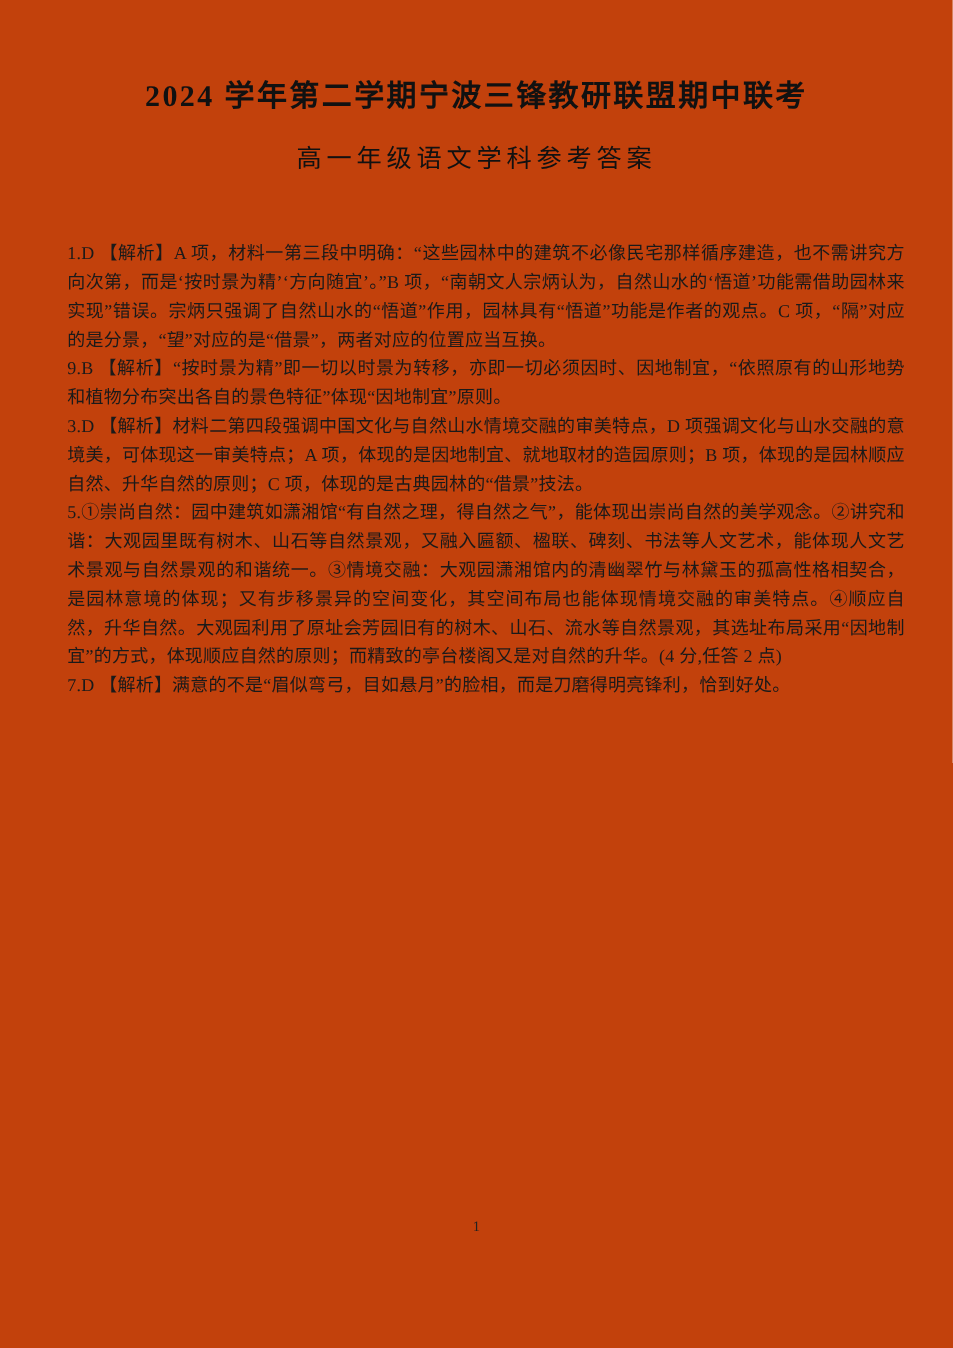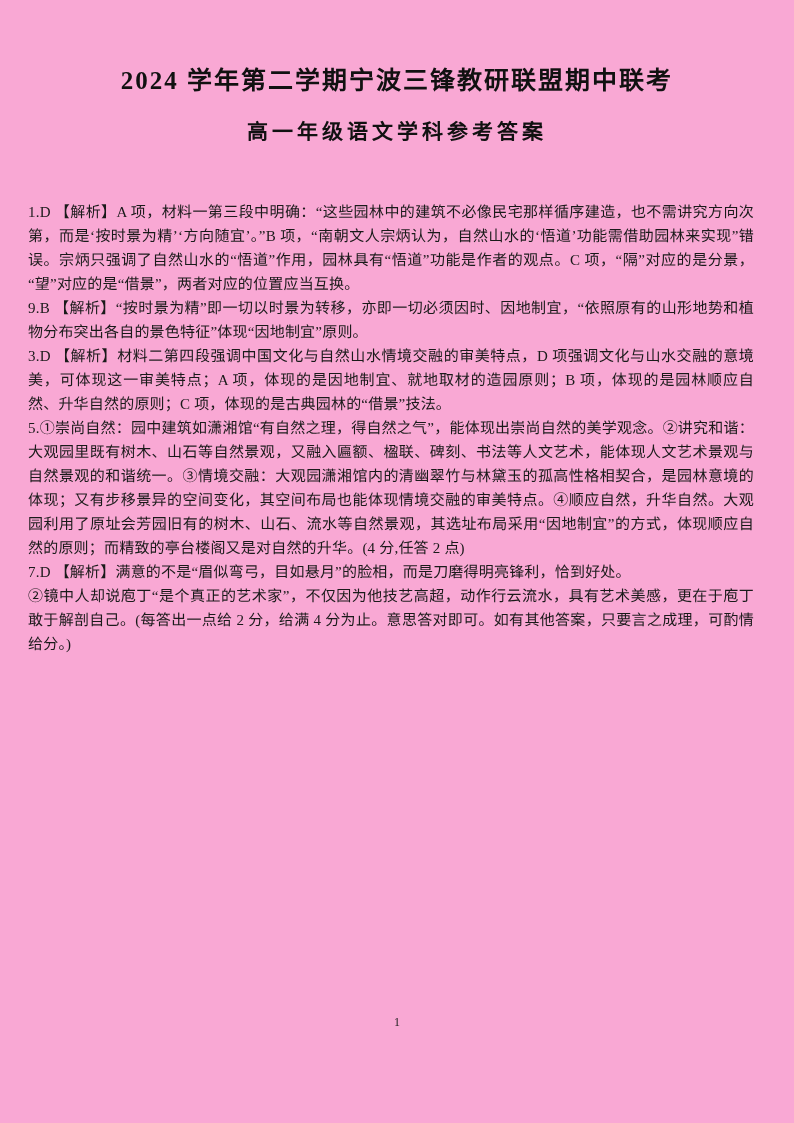--- a/index.html
+++ b/index.html
@@ -5,48 +5,48 @@
   html, body {
     margin: 0;
     padding: 0;
     background: #ffffff;
   }
   .page {
     position: relative;
     width: 794px;
     height: 1123px;
     margin: 0 auto;
-    background: #f9a8d4;
+    background: #c2410c;
     color: #1a1a1a;
     font-family: "Liberation Serif", "DejaVu Serif", serif;
     overflow: hidden;
     box-sizing: border-box;
   }
   .doc-header {
     padding-top: 64px;
     text-align: center;
   }
   .doc-title {
     margin: 0 0 20px 0;
     font-size: 25px;
     font-weight: 700;
     letter-spacing: 2px;
     line-height: 34px;
     color: #111111;
   }
   .doc-subtitle {
     margin: 0;
     font-size: 21px;
-    font-weight: 700;
+    font-weight: 400;
     letter-spacing: 4px;
     line-height: 28px;
     color: #111111;
   }
   .doc-body {
-    margin: 54px 40px 0 28px;
+    margin: 54px 40px 0 56px;
     font-size: 15px;
     line-height: 24px;
     letter-spacing: 0.2px;
     text-align: justify;
     text-justify: inter-ideograph;
   }
   .para {
     margin: 0;
     padding: 0;
   }
@@ -70,20 +70,19 @@
     <h1 class="doc-title">2024 学年第二学期宁波三锋教研联盟期中联考</h1>
     <h2 class="doc-subtitle">高一年级语文学科参考答案</h2>
   </header>
 
   <main class="doc-body">
     <p class="para">1.D 【解析】A 项，材料一第三段中明确：“这些园林中的建筑不必像民宅那样循序建造，也不需讲究方向次第，而是‘按时景为精’‘方向随宜’。”B 项，“南朝文人宗炳认为，自然山水的‘悟道’功能需借助园林来实现”错误。宗炳只强调了自然山水的“悟道”作用，园林具有“悟道”功能是作者的观点。C 项，“隔”对应的是分景，“望”对应的是“借景”，两者对应的位置应当互换。</p>
     <p class="para">9.B 【解析】“按时景为精”即一切以时景为转移，亦即一切必须因时、因地制宜，“依照原有的山形地势和植物分布突出各自的景色特征”体现“因地制宜”原则。</p>
     <p class="para">3.D 【解析】材料二第四段强调中国文化与自然山水情境交融的审美特点，D 项强调文化与山水交融的意境美，可体现这一审美特点；A 项，体现的是因地制宜、就地取材的造园原则；B 项，体现的是园林顺应自然、升华自然的原则；C 项，体现的是古典园林的“借景”技法。</p>
     <p class="para">5.①崇尚自然：园中建筑如潇湘馆“有自然之理，得自然之气”，能体现出崇尚自然的美学观念。②讲究和谐：大观园里既有树木、山石等自然景观，又融入匾额、楹联、碑刻、书法等人文艺术，能体现人文艺术景观与自然景观的和谐统一。③情境交融：大观园潇湘馆内的清幽翠竹与林黛玉的孤高性格相契合，是园林意境的体现；又有步移景异的空间变化，其空间布局也能体现情境交融的审美特点。④顺应自然，升华自然。大观园利用了原址会芳园旧有的树木、山石、流水等自然景观，其选址布局采用“因地制宜”的方式，体现顺应自然的原则；而精致的亭台楼阁又是对自然的升华。(4 分,任答 2 点)</p>
     <p class="para">7.D 【解析】满意的不是“眉似弯弓，目如悬月”的脸相，而是刀磨得明亮锋利，恰到好处。</p>
-    <p class="para">②镜中人却说庖丁“是个真正的艺术家”，不仅因为他技艺高超，动作行云流水，具有艺术美感，更在于庖丁敢于解剖自己。(每答出一点给 2 分，给满 4 分为止。意思答对即可。如有其他答案，只要言之成理，可酌情给分。)</p>
   </main>
 
   <footer class="doc-footer">
     <span>1</span>
   </footer>
 
 </div>
 
 </body></html>

